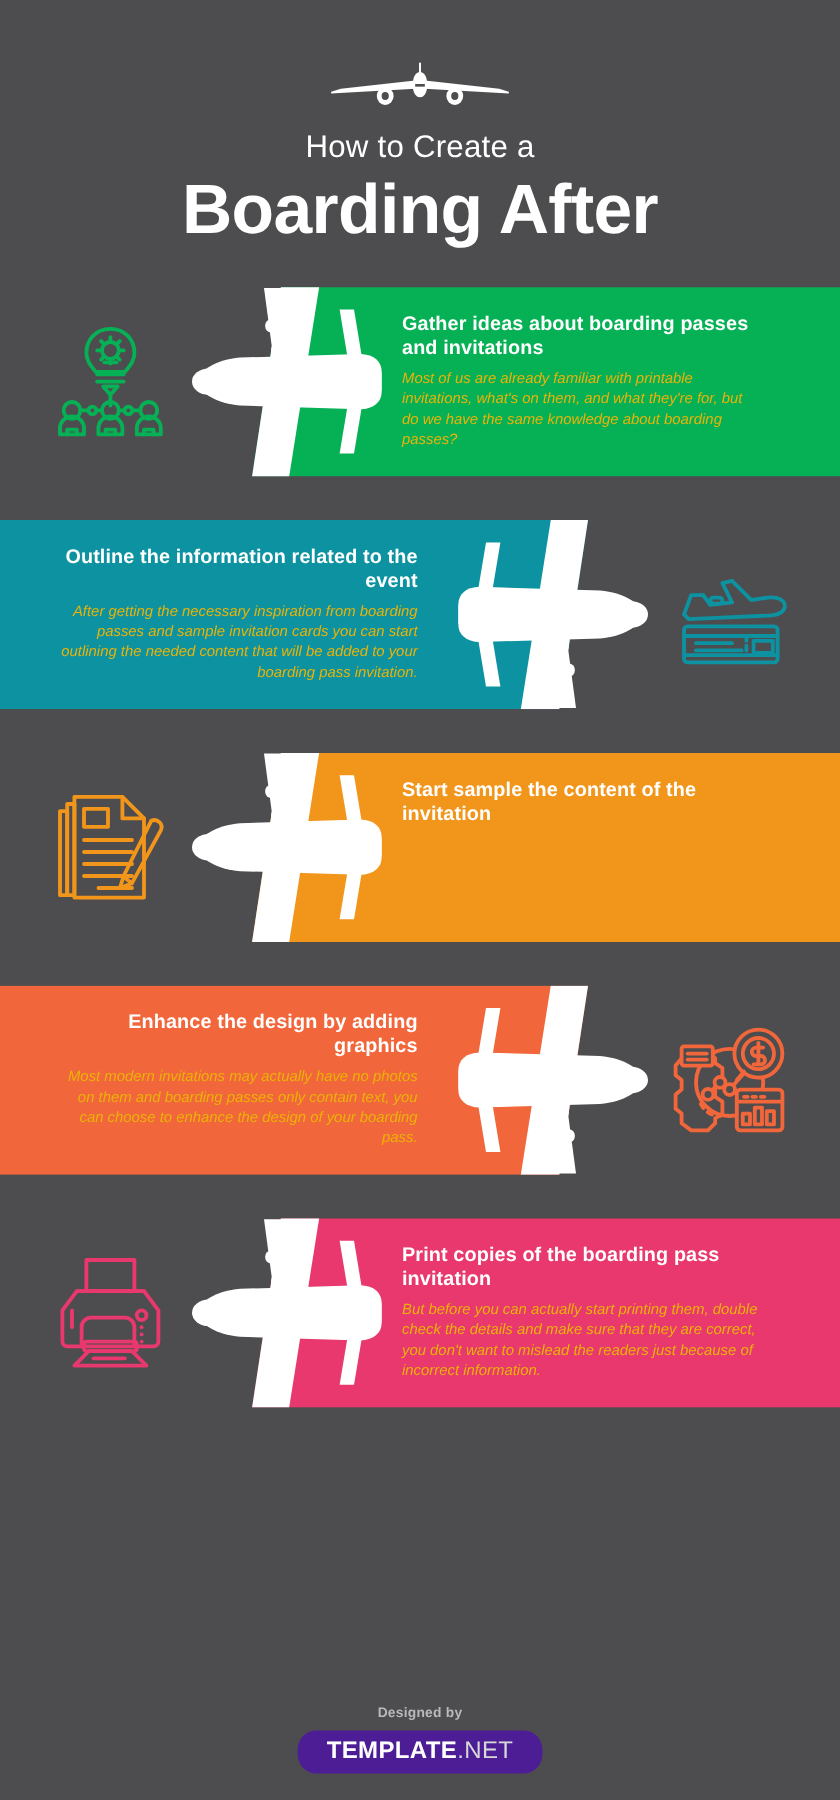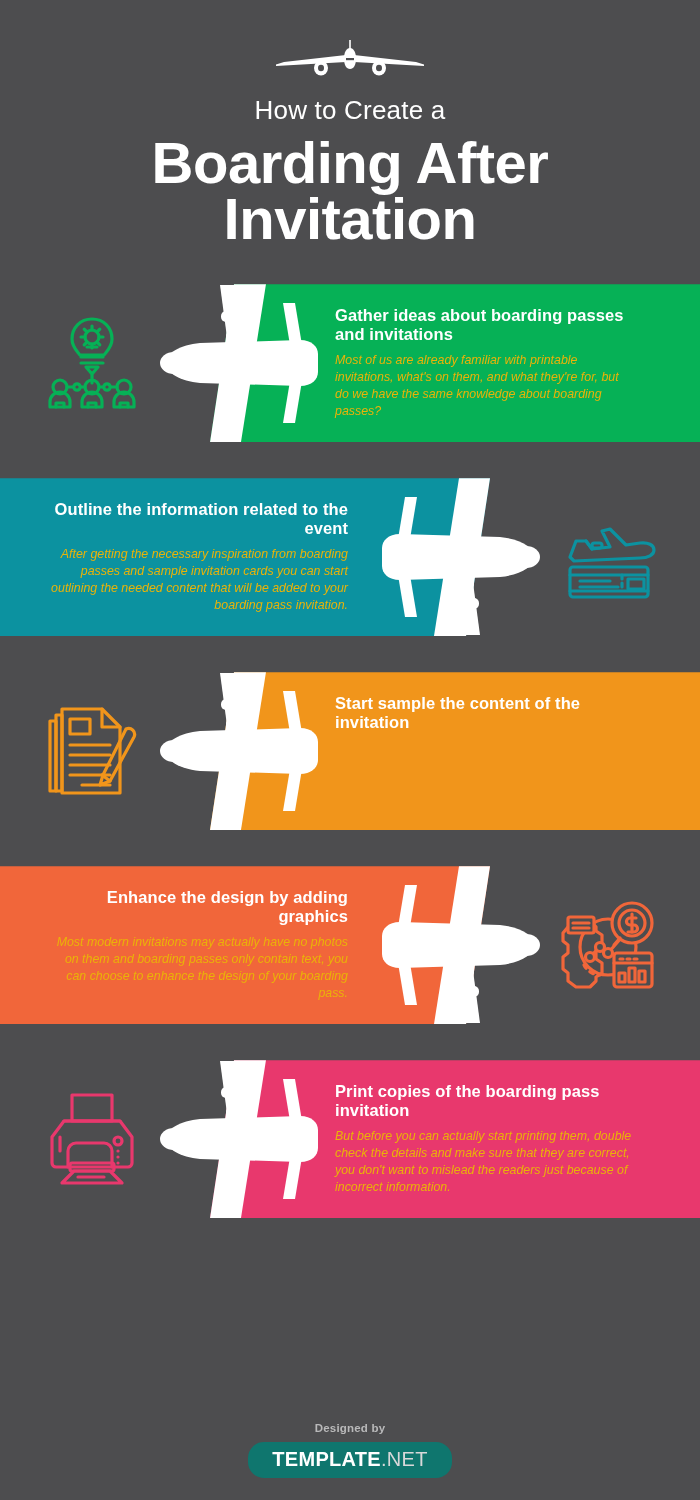--- a/index.html
+++ b/index.html
@@ -9,21 +9,21 @@
     height: 1500px;
     background: #4d4d4f;
     font-family: "Liberation Sans", sans-serif;
     overflow: hidden;
     position: relative;
   }
 
   
   .header {
     width: 700px;
-    padding-top: 40px;
+    padding-top: 52px;
     text-align: center;
   }
   .plane-logo { display: block; margin: 0 auto 18px auto; }
   .header-kicker {
     color: #ffffff;
     font-size: 26px;
     font-weight: 400;
     letter-spacing: 0.2px;
     line-height: 1.1;
   }
@@ -139,21 +139,21 @@
   }
   .designed-by {
     color: #b9b9ba;
     font-size: 11.5px;
     font-weight: 700;
     letter-spacing: 0.2px;
     margin-bottom: 8px;
   }
   .brand-pill {
     display: inline-block;
-    background: #0f766e;
+    background: #4c1d95;
     border-radius: 16px;
     padding: 6px 24px 7px 24px;
     text-align: center;
   }
   .brand-pill .b1 { color: #ffffff; font-size: 20px; font-weight: 700; letter-spacing: 0.3px; }
   .brand-pill .b2 { color: #d8d8d9; font-size: 20px; font-weight: 400; letter-spacing: 0.3px; }
 </style>
 </head>
 <body>
 
@@ -165,21 +165,20 @@
     <path d="M72 15 L10 22 L2 24.4 L2 26 L72 22 Z" fill="#ffffff"></path>
     <path d="M80 15 L142 22 L150 24.4 L150 26 L80 22 Z" fill="#ffffff"></path>
     <ellipse cx="47" cy="28" rx="7" ry="7.4" fill="#ffffff"></ellipse>
     <ellipse cx="47" cy="28" rx="3" ry="3.3" fill="#4d4d4f"></ellipse>
     <ellipse cx="105" cy="28" rx="7" ry="7.4" fill="#ffffff"></ellipse>
     <ellipse cx="105" cy="28" rx="3" ry="3.3" fill="#4d4d4f"></ellipse>
   </svg>
   <div class="header-kicker">How to Create a</div>
   <div class="header-title">
     <div>Boarding After</div>
-    <div>Invitation</div>
   </div>
 </div>
 
 <div class="steps" id="steps-container">
     <div class="step right">
     <div class="band">
       <div class="band-inner" style="background:#06b156"></div>
       <div class="slash"></div>
       <div class="band-text">
         <div class="step-title">Gather ideas about boarding passes and invitations</div>

